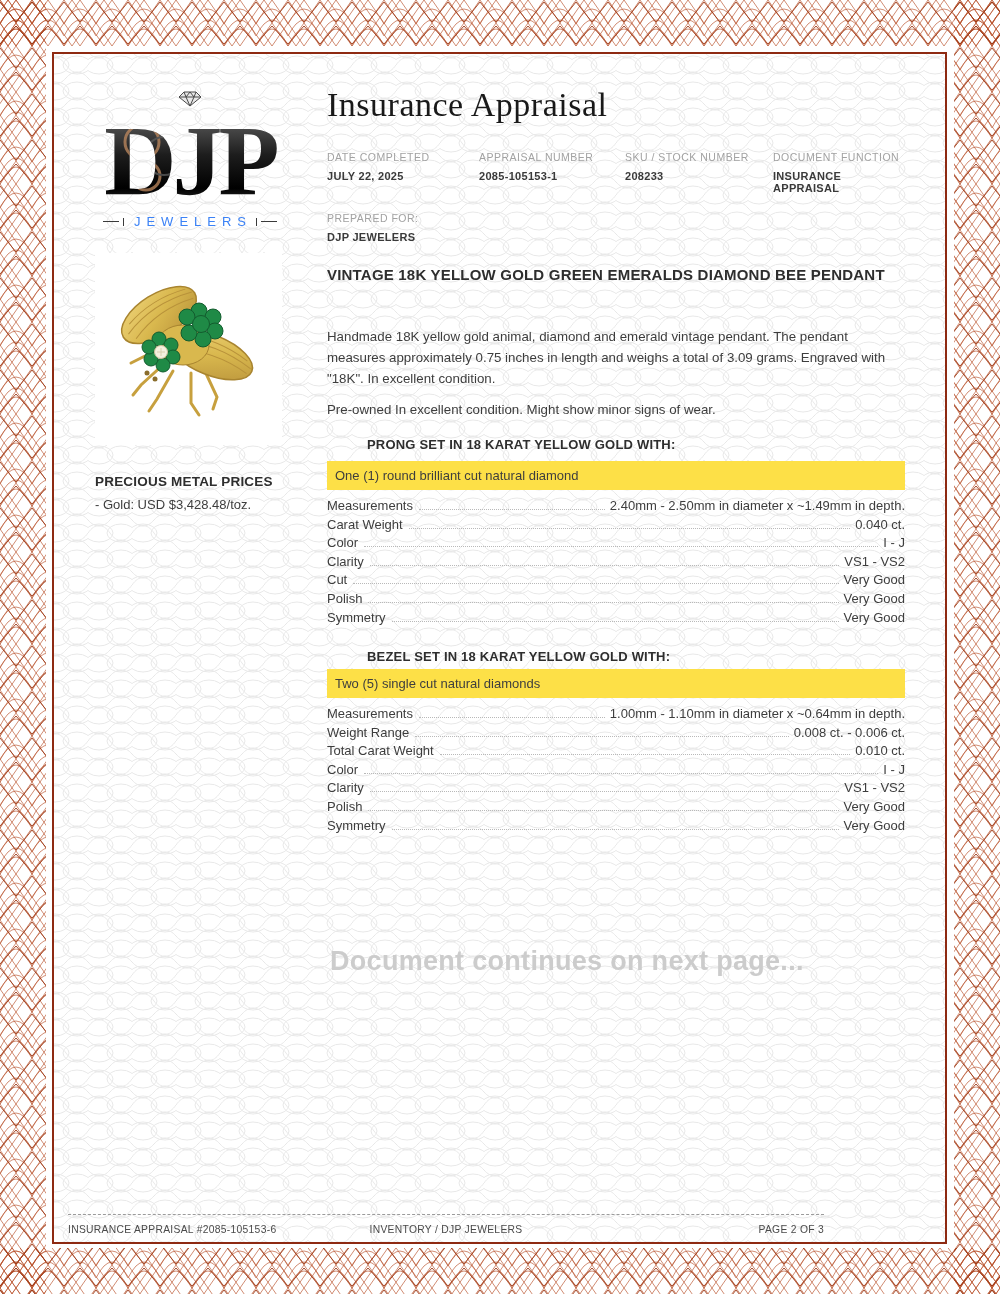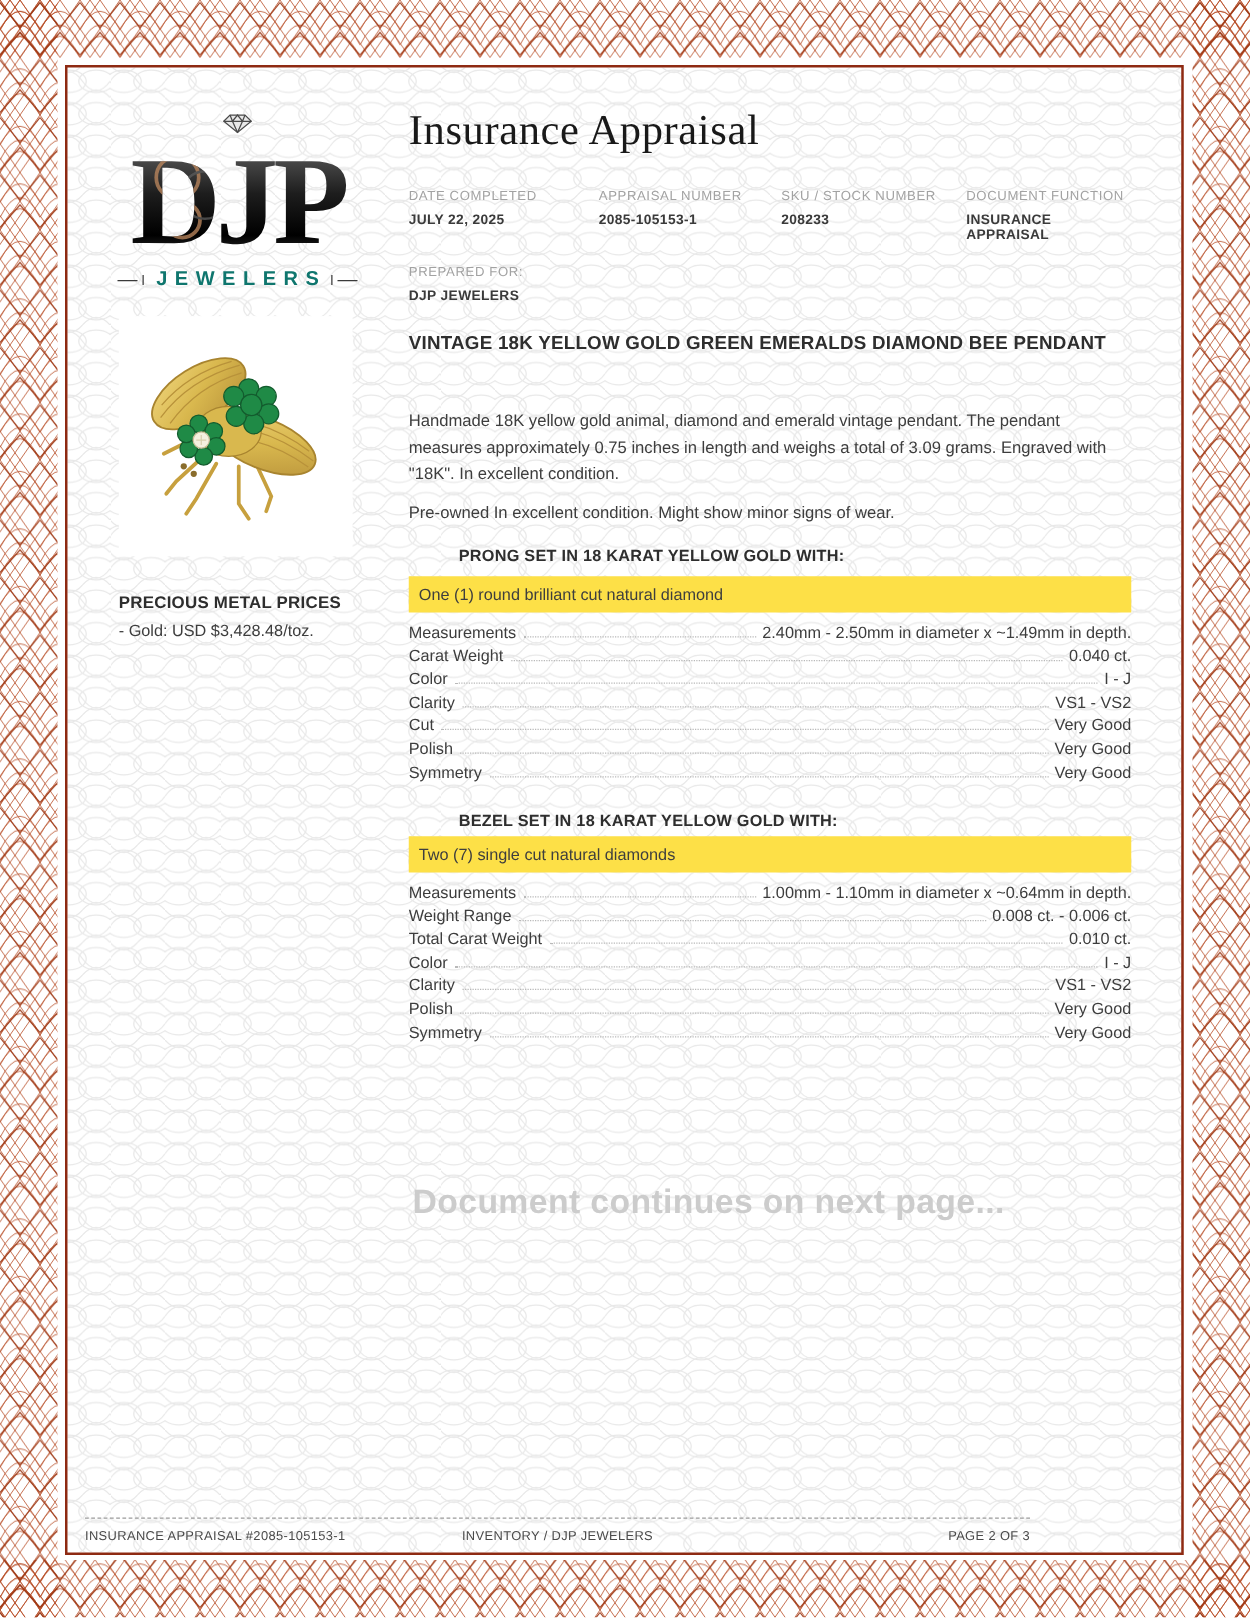--- a/index.html
+++ b/index.html
@@ -8,21 +8,21 @@
     font-family:"Liberation Sans", sans-serif;color:#3d3d3d;overflow:hidden;
   }
   .bg-layer{position:absolute;left:0;top:0;width:1000px;height:1294px;z-index:0;}
   .content{position:absolute;left:0;top:0;width:892px;height:1294px;z-index:1;}
 
   
   .logo-block{position:absolute;left:90px;top:90px;width:200px;text-align:center;}
   .logo-sub{display:flex;align-items:center;justify-content:center;margin-top:2px;}
   .logo-sub .dash{width:16px;height:1px;background:#3a3a3a;}
   .logo-sub .bar{width:1px;height:8px;background:#3a3a3a;margin:0 4px;}
-  .logo-sub .word{font-size:16px;letter-spacing:6px;color:#0f766e;font-weight:700;padding-left:6px;}
+  .logo-sub .word{font-size:13px;letter-spacing:6px;color:#3b82f6;font-weight:400;padding-left:6px;}
 
   .photo-card{position:absolute;left:95px;top:253px;width:187px;height:192px;background:#ffffff;}
   .metal-block{position:absolute;left:95px;top:474px;width:215px;}
   .metal-title{font-size:13.5px;font-weight:700;color:#2e2e2e;letter-spacing:.2px;}
   .metal-line{font-size:13px;color:#3d3d3d;margin-top:8px;}
 
   
   .main-col{position:absolute;left:327px;top:0;width:578px;}
   .doc-title{position:absolute;top:86px;left:0;font-family:"Liberation Serif", serif;
     font-weight:400;font-size:34px;color:#191919;letter-spacing:.5px;white-space:nowrap;}
@@ -257,21 +257,21 @@
           <span class="spec-value">Very Good</span>
         </div>
       <div class="spec-row">
           <span class="spec-label">Symmetry</span>
           <span class="spec-leader"></span>
           <span class="spec-value">Very Good</span>
         </div>
     </div>
 
     <div class="sec-head" style="top:649px">BEZEL SET IN 18 KARAT YELLOW GOLD WITH:</div>
-    <div class="sec-bar" style="top:669px">Two (7) single cut natural diamonds</div>
+    <div class="sec-bar" style="top:669px">Two (5) single cut natural diamonds</div>
     <div class="spec-list" style="top:706px">
       <div class="spec-row">
           <span class="spec-label">Measurements</span>
           <span class="spec-leader"></span>
           <span class="spec-value">1.00mm - 1.10mm in diameter x ~0.64mm in depth.</span>
         </div>
       <div class="spec-row">
           <span class="spec-label">Weight Range</span>
           <span class="spec-leader"></span>
           <span class="spec-value">0.008 ct. - 0.006 ct.</span>
@@ -300,18 +300,18 @@
           <span class="spec-label">Symmetry</span>
           <span class="spec-leader"></span>
           <span class="spec-value">Very Good</span>
         </div>
     </div>
 
     <div class="continues">Document continues on next page...</div>
   </div>
 
   <div class="footer">
-    <span class="fl">INSURANCE APPRAISAL #2085-105153-1</span>
+    <span class="fl">INSURANCE APPRAISAL #2085-105153-6</span>
     <span class="fc">INVENTORY / DJP JEWELERS</span>
     <span class="fr">PAGE 2 OF 3</span>
   </div>
 
 </div>
 
 </body></html>

